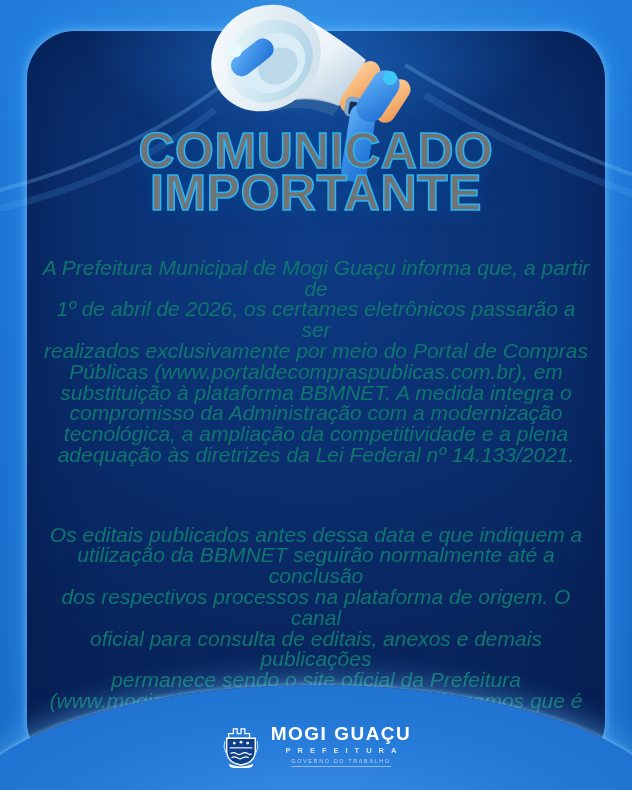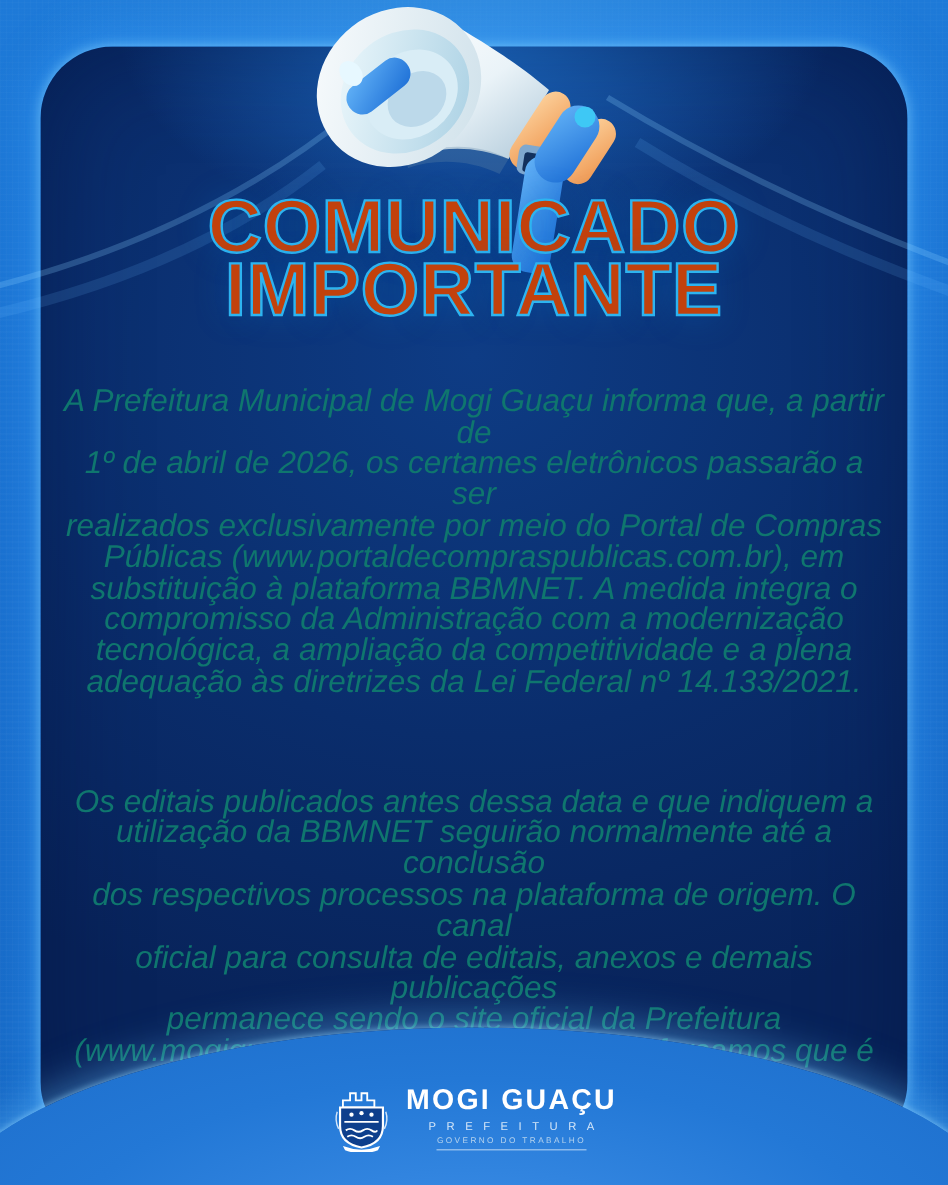--- a/index.html
+++ b/index.html
@@ -30,21 +30,21 @@
     z-index:1;
   }
 
   .waves { position:absolute; left:0; top:0; width:632px; height:240px; z-index:2; opacity:.8; }
 
   .megaphone { position:absolute; left:200px; top:0; width:240px; height:185px; z-index:3; }
 
   .title {
     position:absolute; top:130px; left:0; width:632px;
     text-align:center; z-index:4;
-    color:#c2410c;
+    color:#737373;
     font-size:50px; font-weight:700; line-height:42px;
     letter-spacing:.5px;
     -webkit-text-stroke:1.6px #2db4f0;
     white-space:pre-line;
     text-shadow:0 0 22px rgba(0,110,205,.45);
   }
 
   .bodytext {
     position:absolute; left:40px; right:40px; top:237px; z-index:4;
     color:#0f766e; text-align:center;
@@ -63,21 +63,21 @@
     box-shadow:0 -6px 28px rgba(100,190,255,.5), 0 -1px 4px rgba(170,225,255,.55);
   }
 
   .logo {
     position:absolute; bottom:22px; left:0; width:632px; z-index:6;
     display:flex; align-items:center; justify-content:center; gap:10px;
     color:#ffffff;
   }
   .logo-text { display:flex; flex-direction:column; align-items:center; }
   .logo-city { font-size:19px; font-weight:700; letter-spacing:1.5px; line-height:20px; }
-  .logo-org  { font-size:7.5px; letter-spacing:7px; text-indent:7px; color:#d4e6f8; margin-top:2px; }
+  .logo-org  { font-size:7.5px; letter-spacing:7px; text-indent:7px; color:#d4e6f8; margin-top:2px;font-weight:bold; }
   .logo-slogan { font-size:5.5px; letter-spacing:1.6px; color:#b4d2ee; margin-top:3px;
                  padding-bottom:2px; border-bottom:1px solid rgba(255,255,255,.45); }
 </style>
 </head>
 <body>
 
 <div class="root">
 
   <div class="panel"></div>
 

